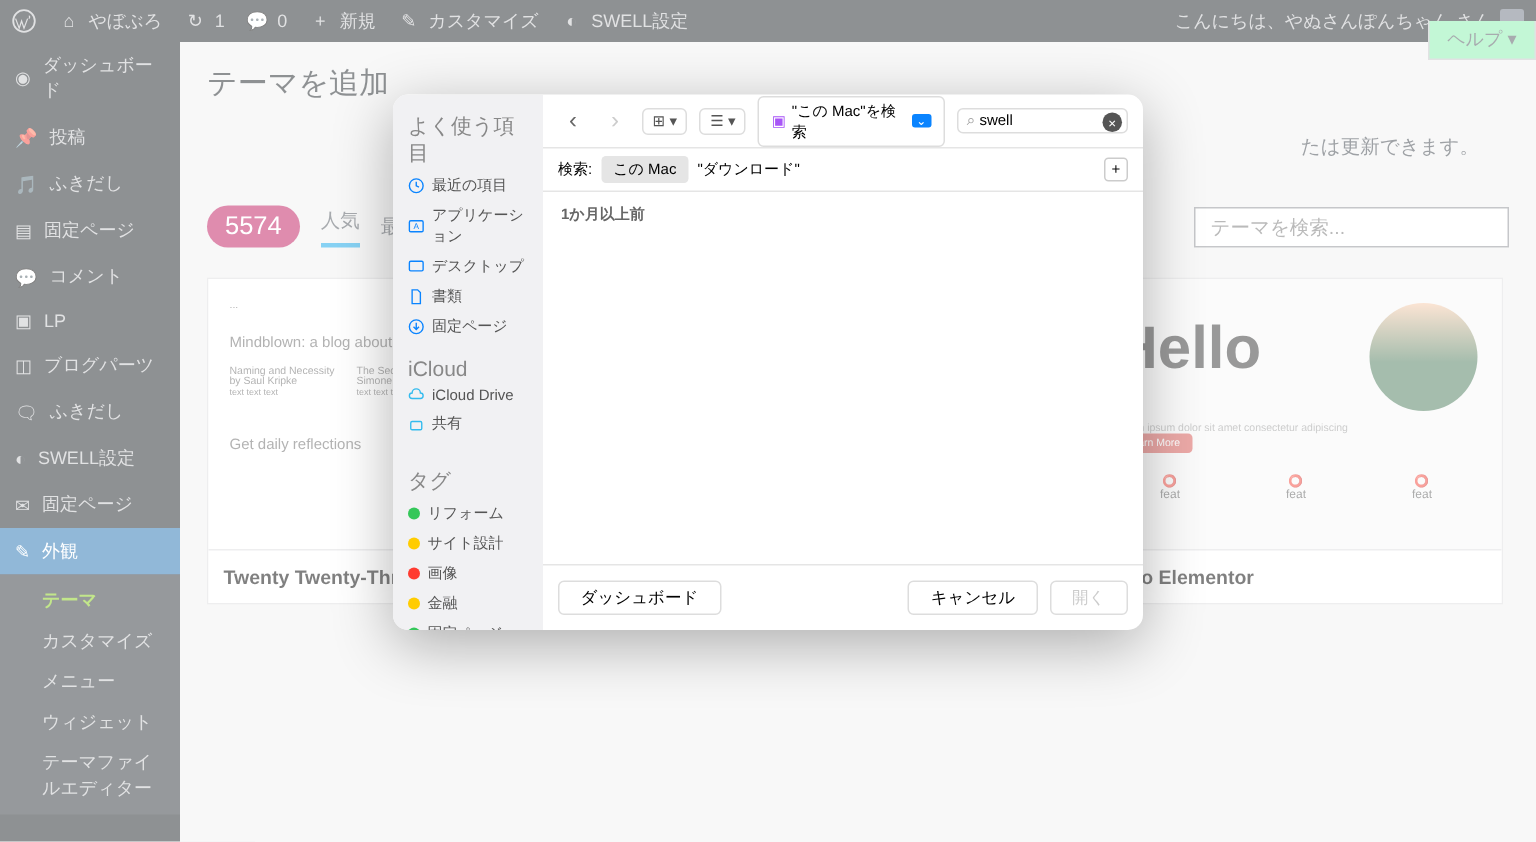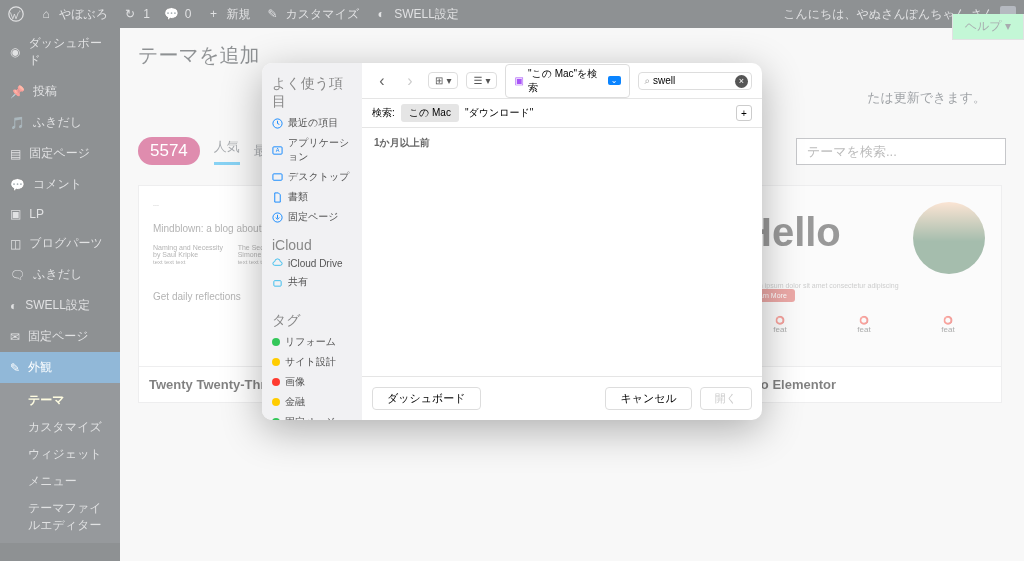--- a/index.html
+++ b/index.html
@@ -11,21 +11,21 @@
 .adminbar-left,.adminbar-right{display:flex;align-items:center;gap:14px}
 .adminbar-item{display:flex;align-items:center;gap:5px;cursor:pointer}
 .ab-ico{width:16px;height:16px;display:flex;align-items:center;justify-content:center}
 
 
 .wp-sidebar{position:absolute;left:0;top:28px;width:120px;background:#1d2327;height:533px;color:#c3c4c7;font-size:12px}
 .menu-item{padding:7px 10px;display:flex;align-items:center;gap:8px;cursor:pointer}
 .menu-item.active{background:#2271b1;color:#fff}
 .submenu{background:#2c3338;padding:4px 0}
 .submenu-item{padding:5px 10px 5px 28px;color:#c3c4c7;cursor:pointer;font-size:12px}
-.submenu-item.current{color:#fef9c3;font-weight:600}
+.submenu-item.current{color:#84cc16;font-weight:600}
 
 
 .main{position:absolute;left:120px;top:28px;right:0;padding:14px 18px}
 .page-head{display:flex;align-items:center;gap:12px;margin-bottom:16px}
 .page-title{font-size:20px;font-weight:400;color:#1d2327}
 .btn-outline{border:1px solid #2271b1;color:#2271b1;background:#f6f7f7;padding:3px 10px;font-size:12px;border-radius:3px;cursor:pointer}
 .help-btn{position:absolute;right:0;top:-14px;border:1px solid #c3c4c7;border-top:none;padding:4px 12px;font-size:12px;color:#50575e;background:#86efac;cursor:pointer}
 .notice{color:#3c434a;font-size:13px;margin:20px 0 30px}
 .filter-row{display:flex;align-items:center;justify-content:space-between;margin-bottom:20px}
 .filters{display:flex;align-items:center;gap:14px}
@@ -170,22 +170,22 @@
       <span>✉</span>
       <span>固定ページ</span>
     </div>
  <div class="menu-item active">
       <span>✎</span>
       <span>外観</span>
     </div>
  <div class="submenu">
    <div class="submenu-item current">テーマ</div>
    <div class="submenu-item">カスタマイズ</div>
+   <div class="submenu-item">メニュー</div>
    <div class="submenu-item">ウィジェット</div>
-   <div class="submenu-item">メニュー</div>
    <div class="submenu-item">テーマファイルエディター</div>
  </div>
 
 </div>
 
 <div class="main">
  <div class="help-btn">ヘルプ ▾</div>
  <div class="page-head">
   <h1 class="page-title">テーマを追加</h1>
  </div>

